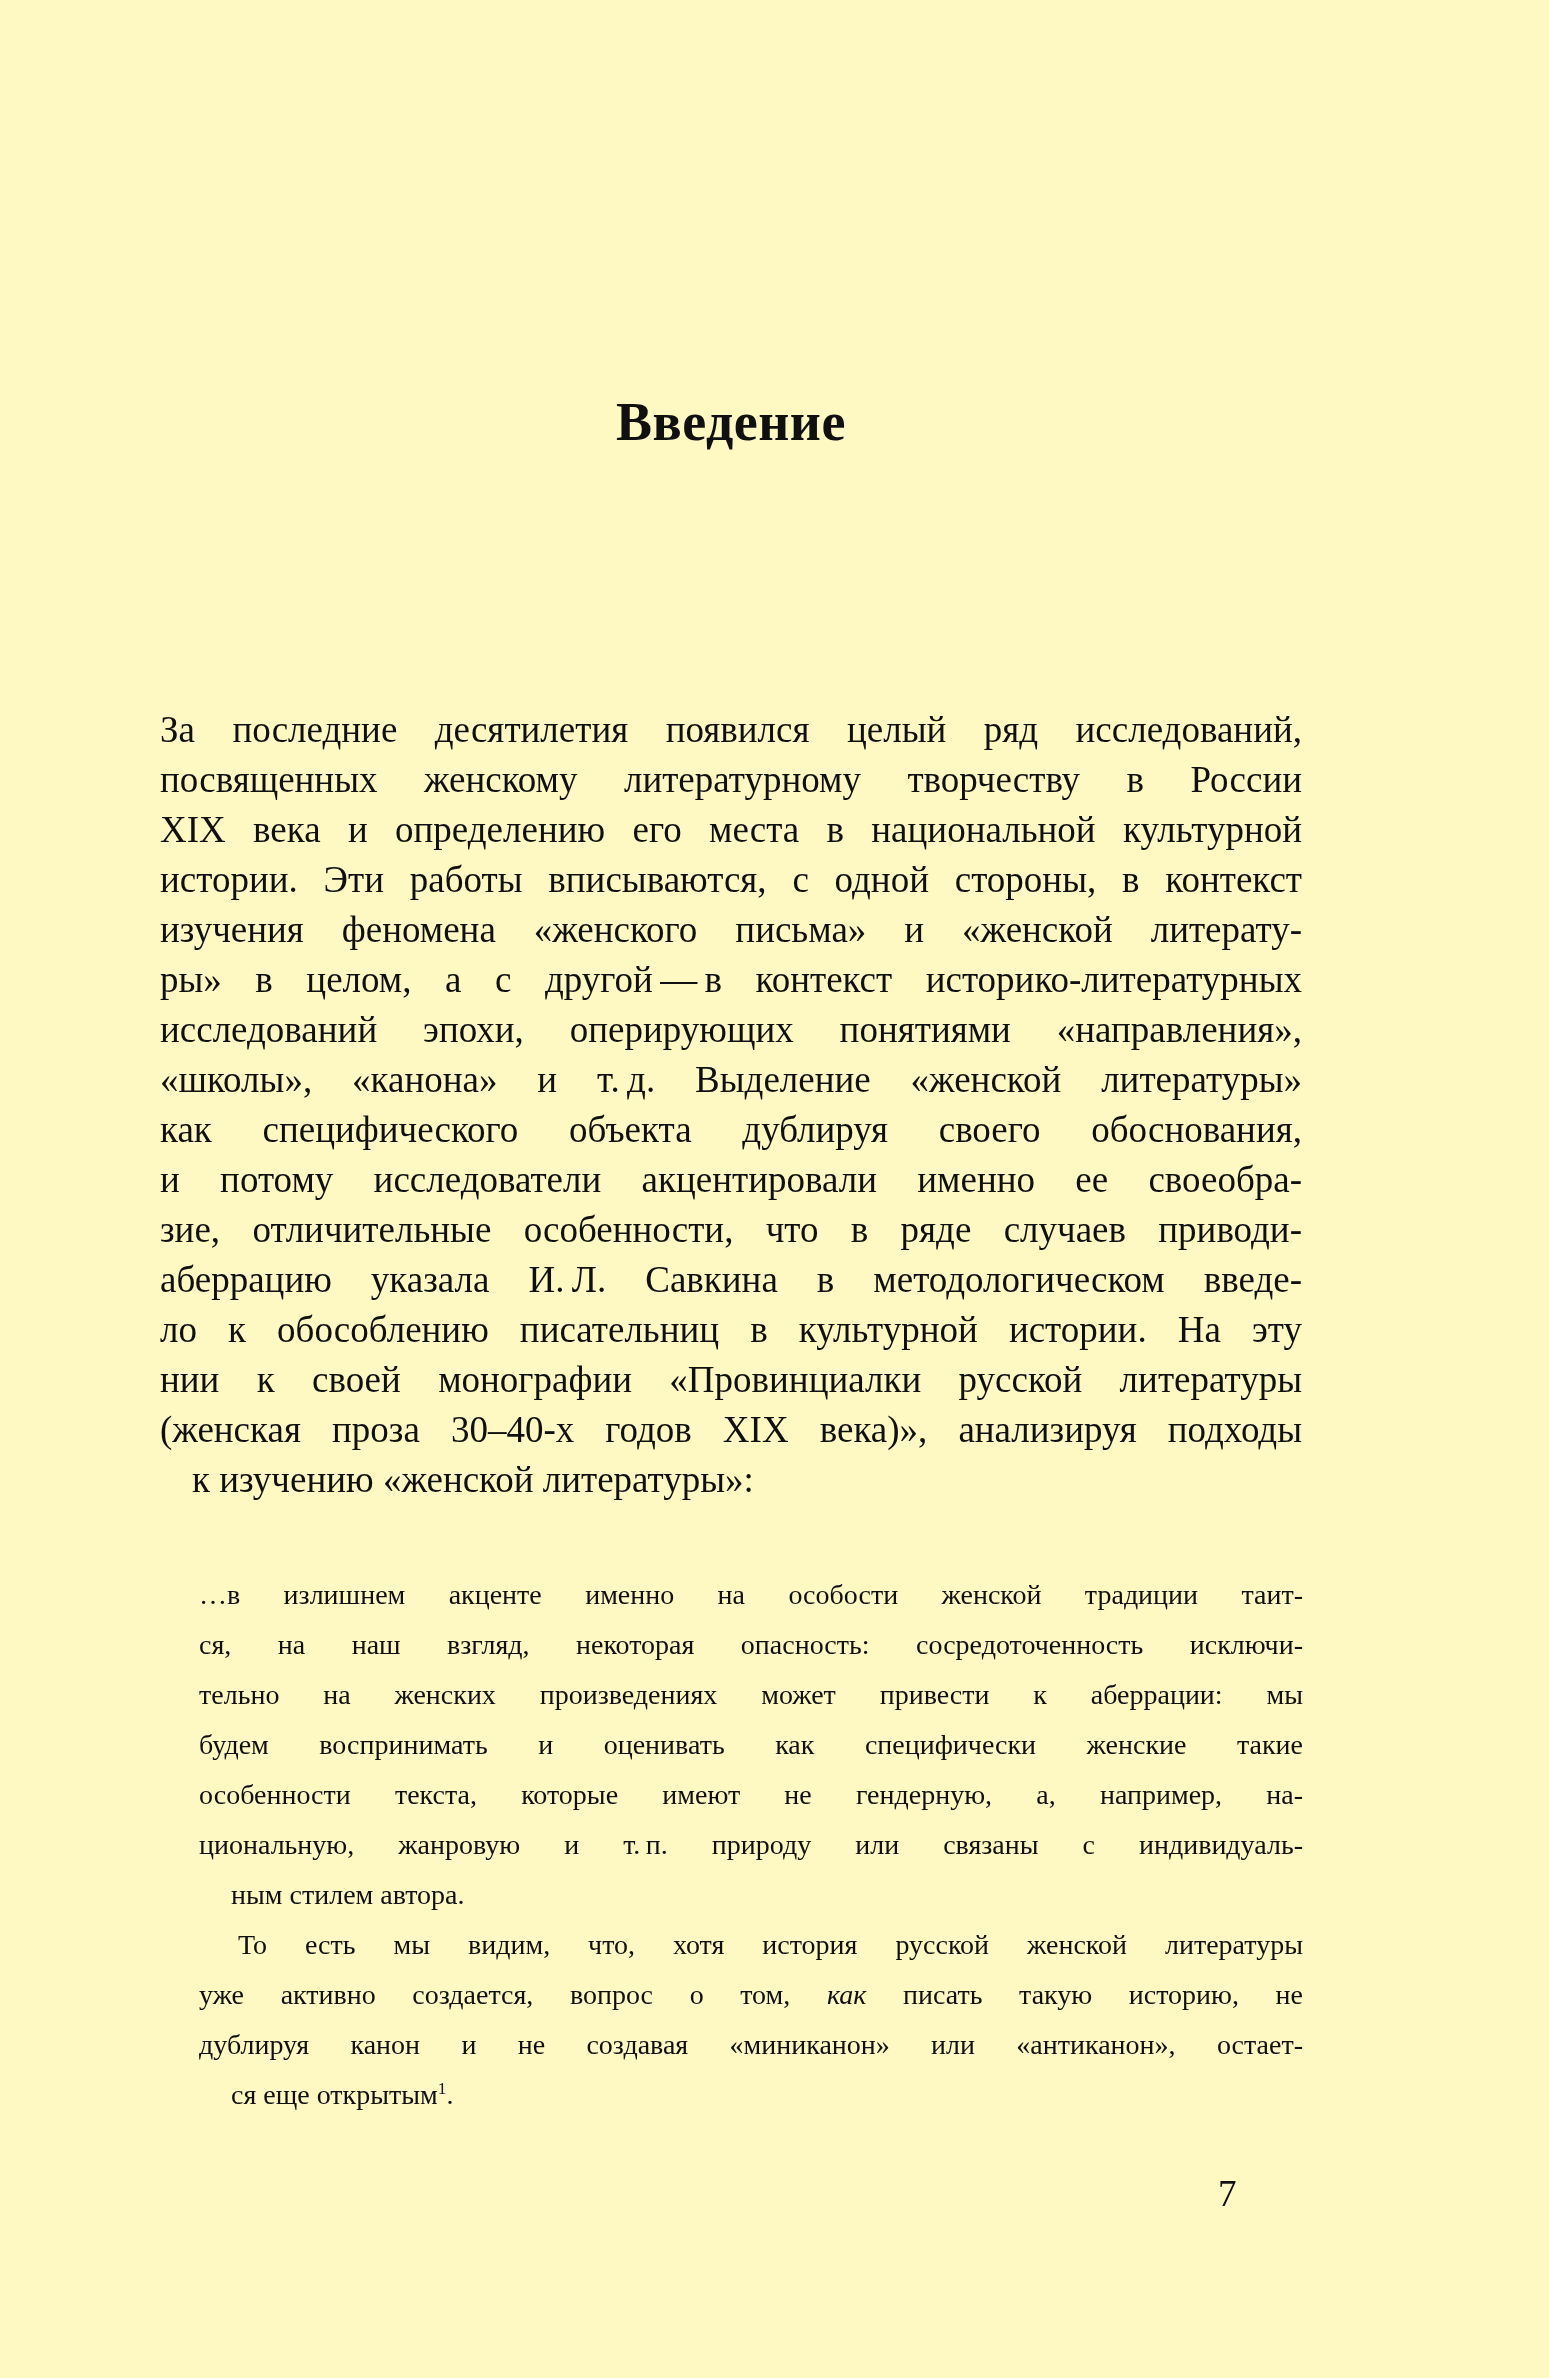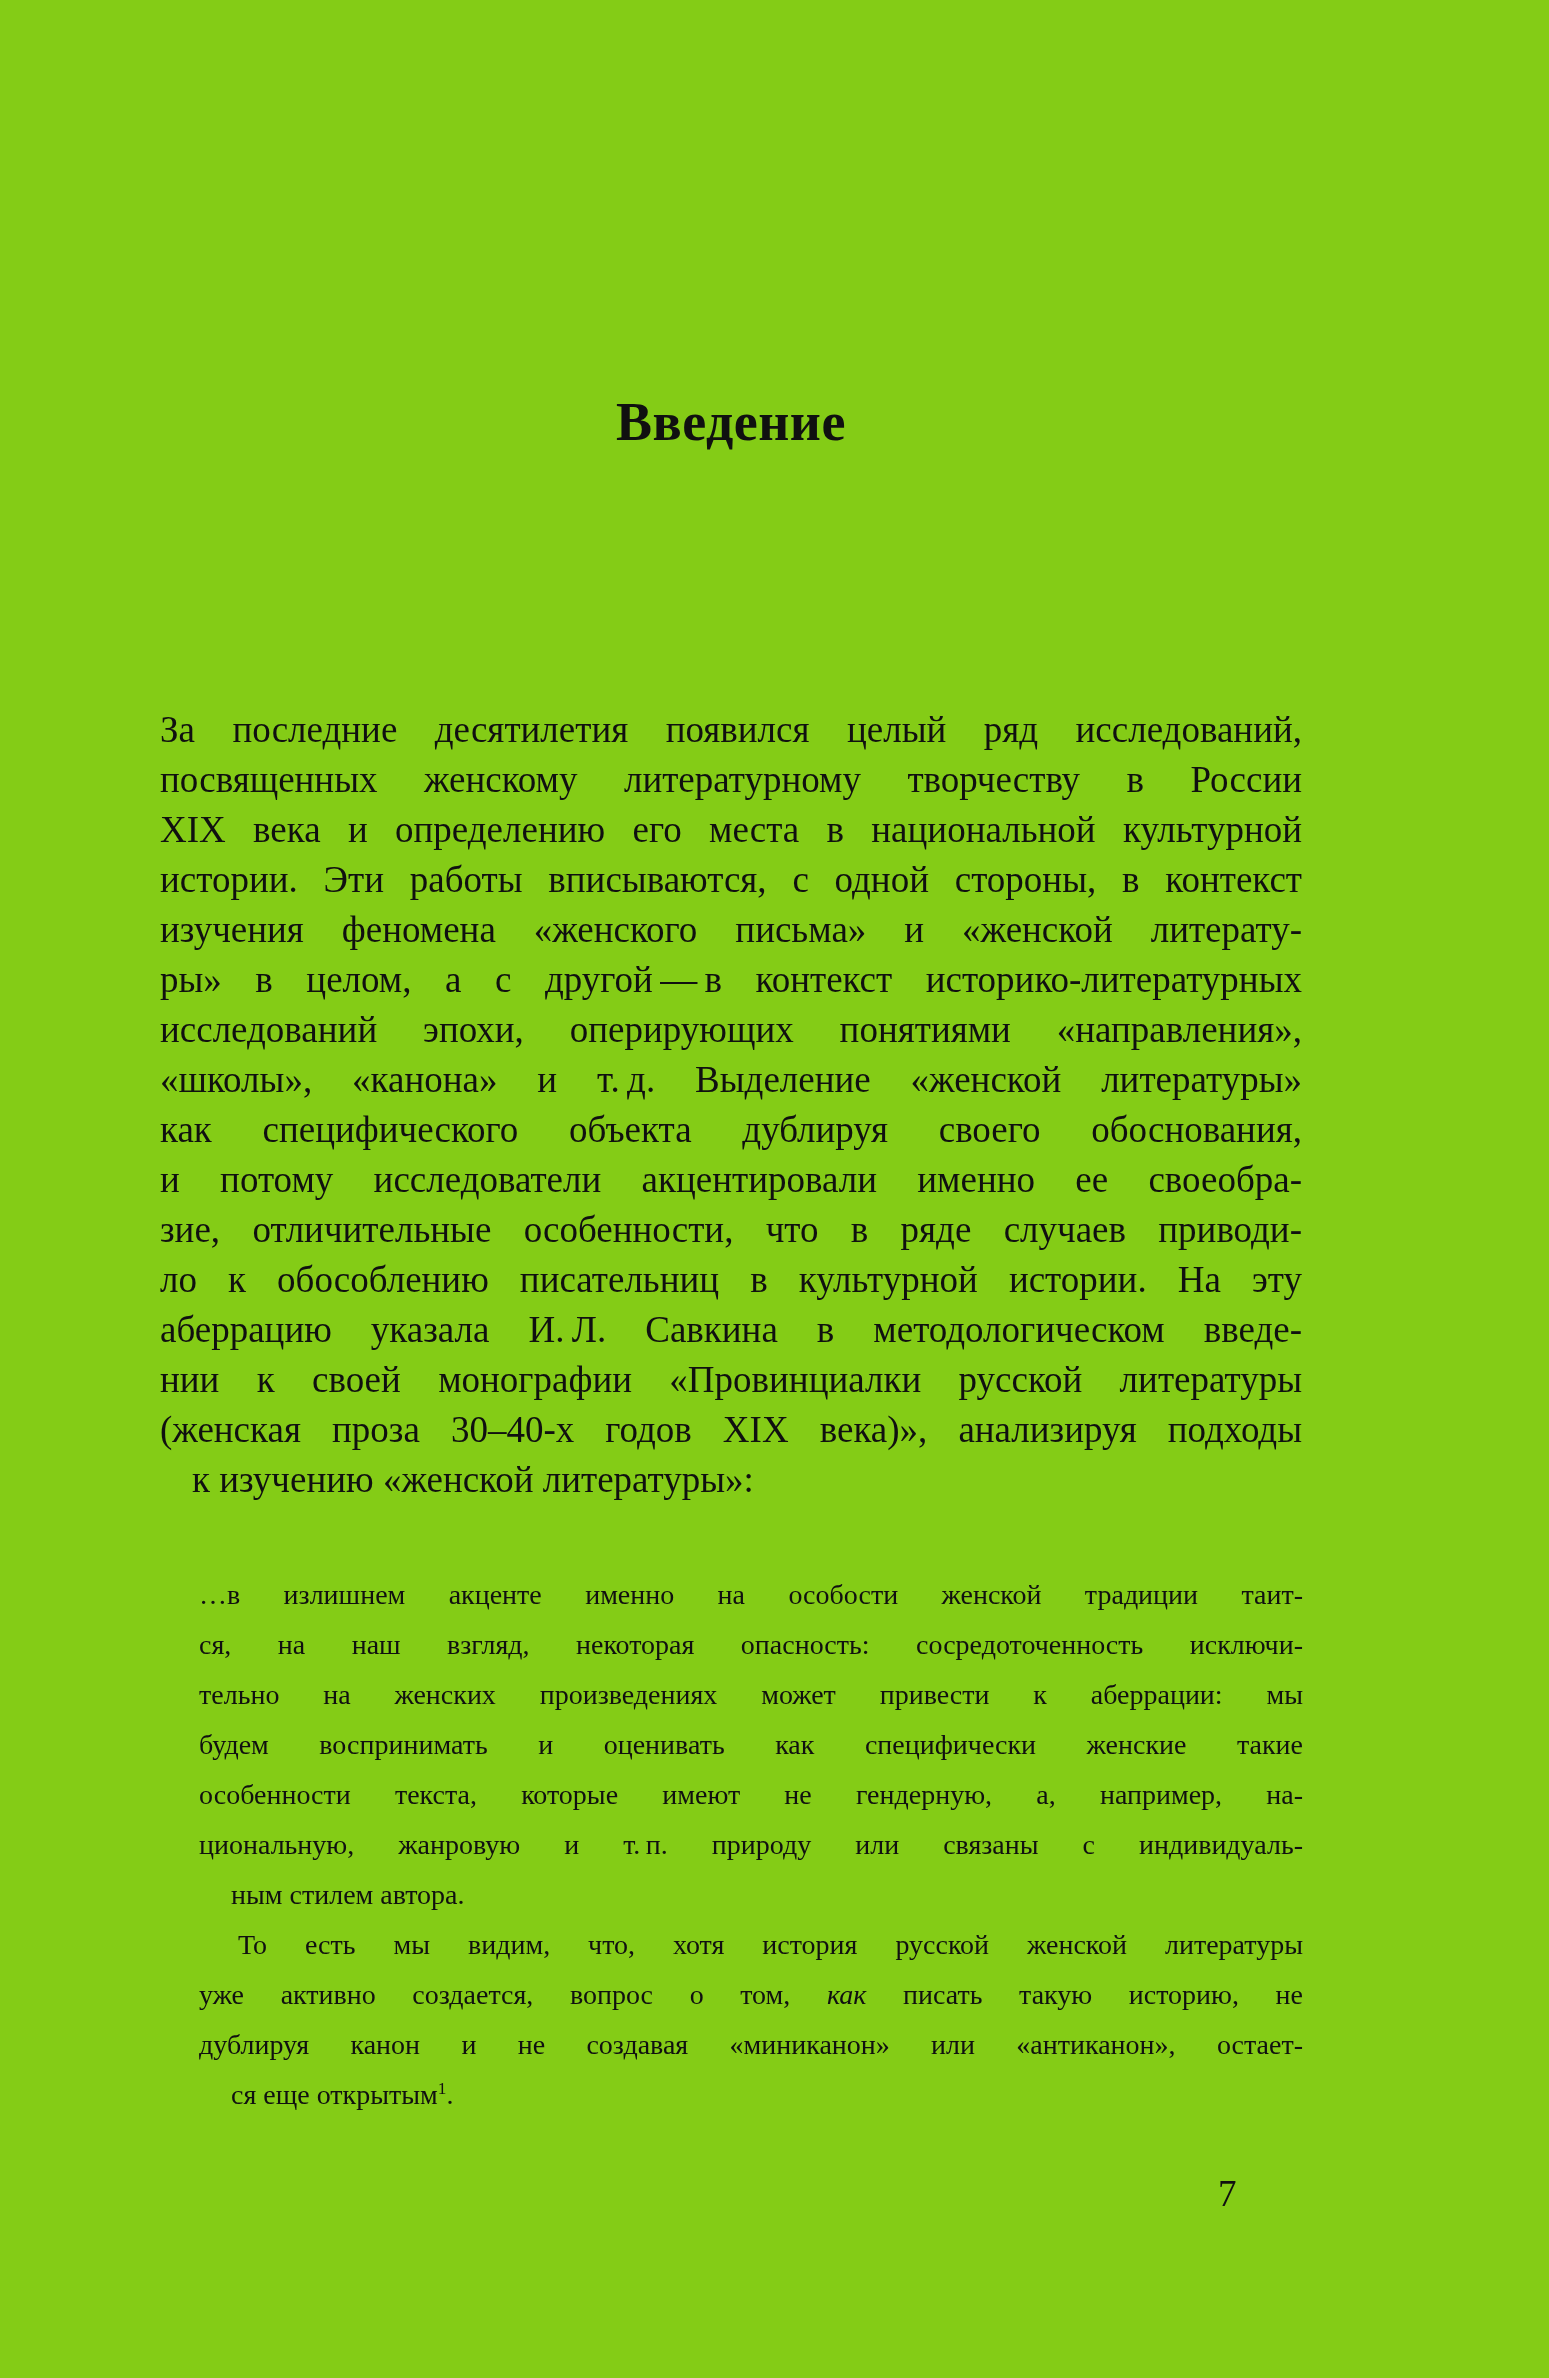--- a/index.html
+++ b/index.html
@@ -1,21 +1,21 @@
 <!DOCTYPE html>
 <html lang="ru" style="font-size:15px"><head>
 <meta charset="utf-8">
 <style>
   html, body { margin: 0; padding: 0; background: #e9e9e9; }
   .page {
     position: relative;
     width: 1550px;
     height: 2379px;
     margin: 0 auto;
-    background: #84cc16;
+    background: #fef9c3;
     color: #101010;
     font-family: "Liberation Serif", "DejaVu Serif", serif;
     overflow: hidden;
   }
   .chapter-title {
     position: absolute;
     top: 394px;
     left: 160px;
     width: 1142px;
     margin: 0;
@@ -81,22 +81,22 @@
     <div class="line">посвященных женскому литературному творчеству в России</div>
     <div class="line">XIX века и определению его места в национальной культурной</div>
     <div class="line">истории. Эти работы вписываются, с одной стороны, в контекст</div>
     <div class="line">изучения феномена «женского письма» и «женской литерату-</div>
     <div class="line">ры» в целом, а с другой — в контекст историко-литературных</div>
     <div class="line">исследований эпохи, оперирующих понятиями «направления»,</div>
     <div class="line">«школы», «канона» и т. д. Выделение «женской литературы»</div>
     <div class="line">как специфического объекта дублируя своего обоснования,</div>
     <div class="line">и потому исследователи акцентировали именно ее своеобра-</div>
     <div class="line">зие, отличительные особенности, что в ряде случаев приводи-</div>
+    <div class="line">аберрацию указала И. Л. Савкина в методологическом введе-</div>
     <div class="line">ло к обособлению писательниц в культурной истории. На эту</div>
-    <div class="line">аберрацию указала И. Л. Савкина в методологическом введе-</div>
     <div class="line">нии к своей монографии «Провинциалки русской литературы</div>
     <div class="line">(женская проза 30–40-х годов XIX века)», анализируя подходы</div>
     <div class="line last">к изучению «женской литературы»:</div>
   </div>
 
   <div class="quote">
     <div>
       <div class="line">…в излишнем акценте именно на особости женской традиции таит-</div>
       <div class="line">ся, на наш взгляд, некоторая опасность: сосредоточенность исключи-</div>
       <div class="line">тельно на женских произведениях может привести к аберрации: мы</div>

